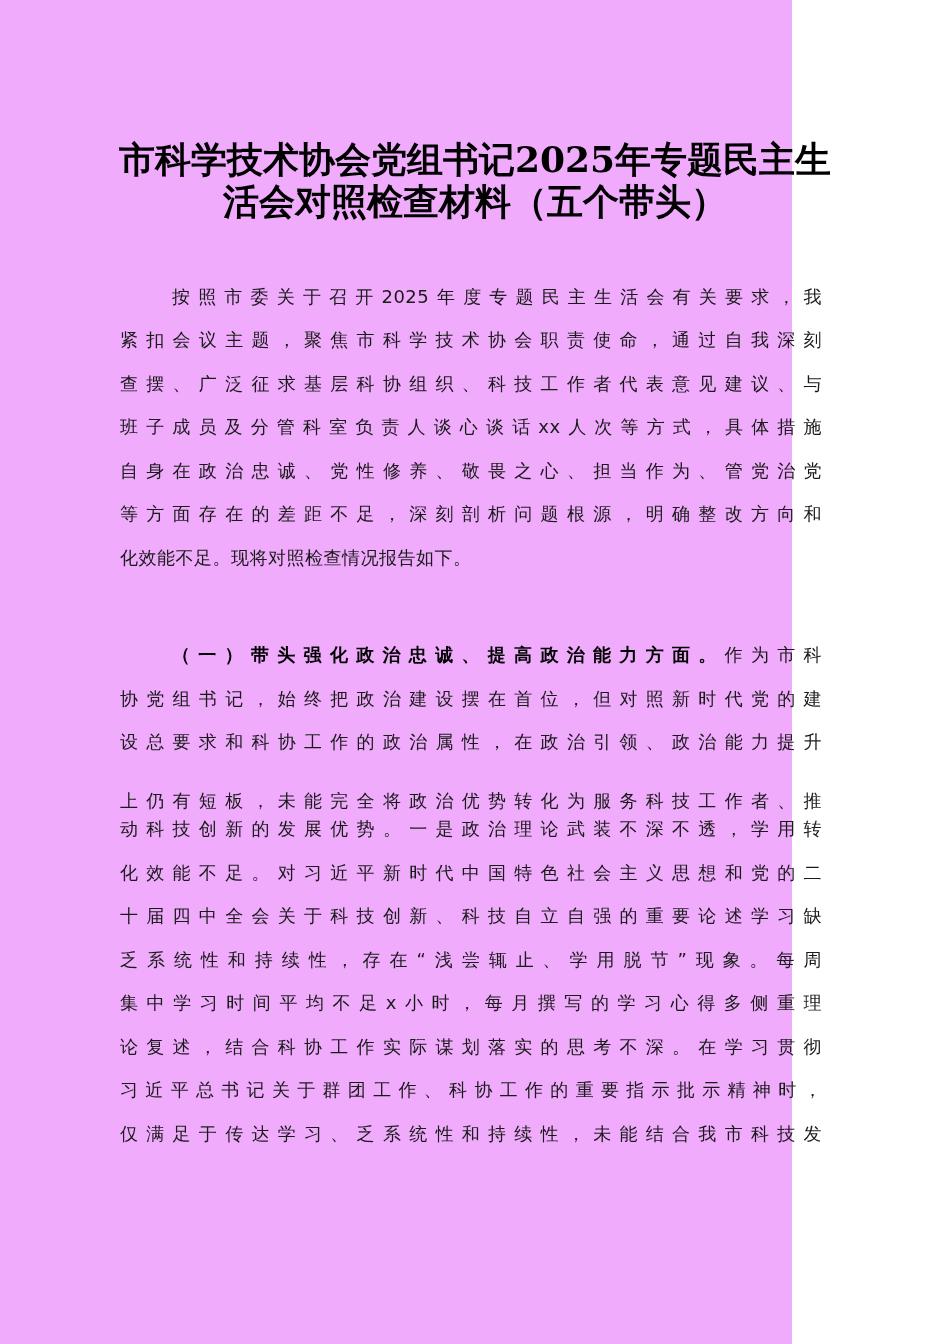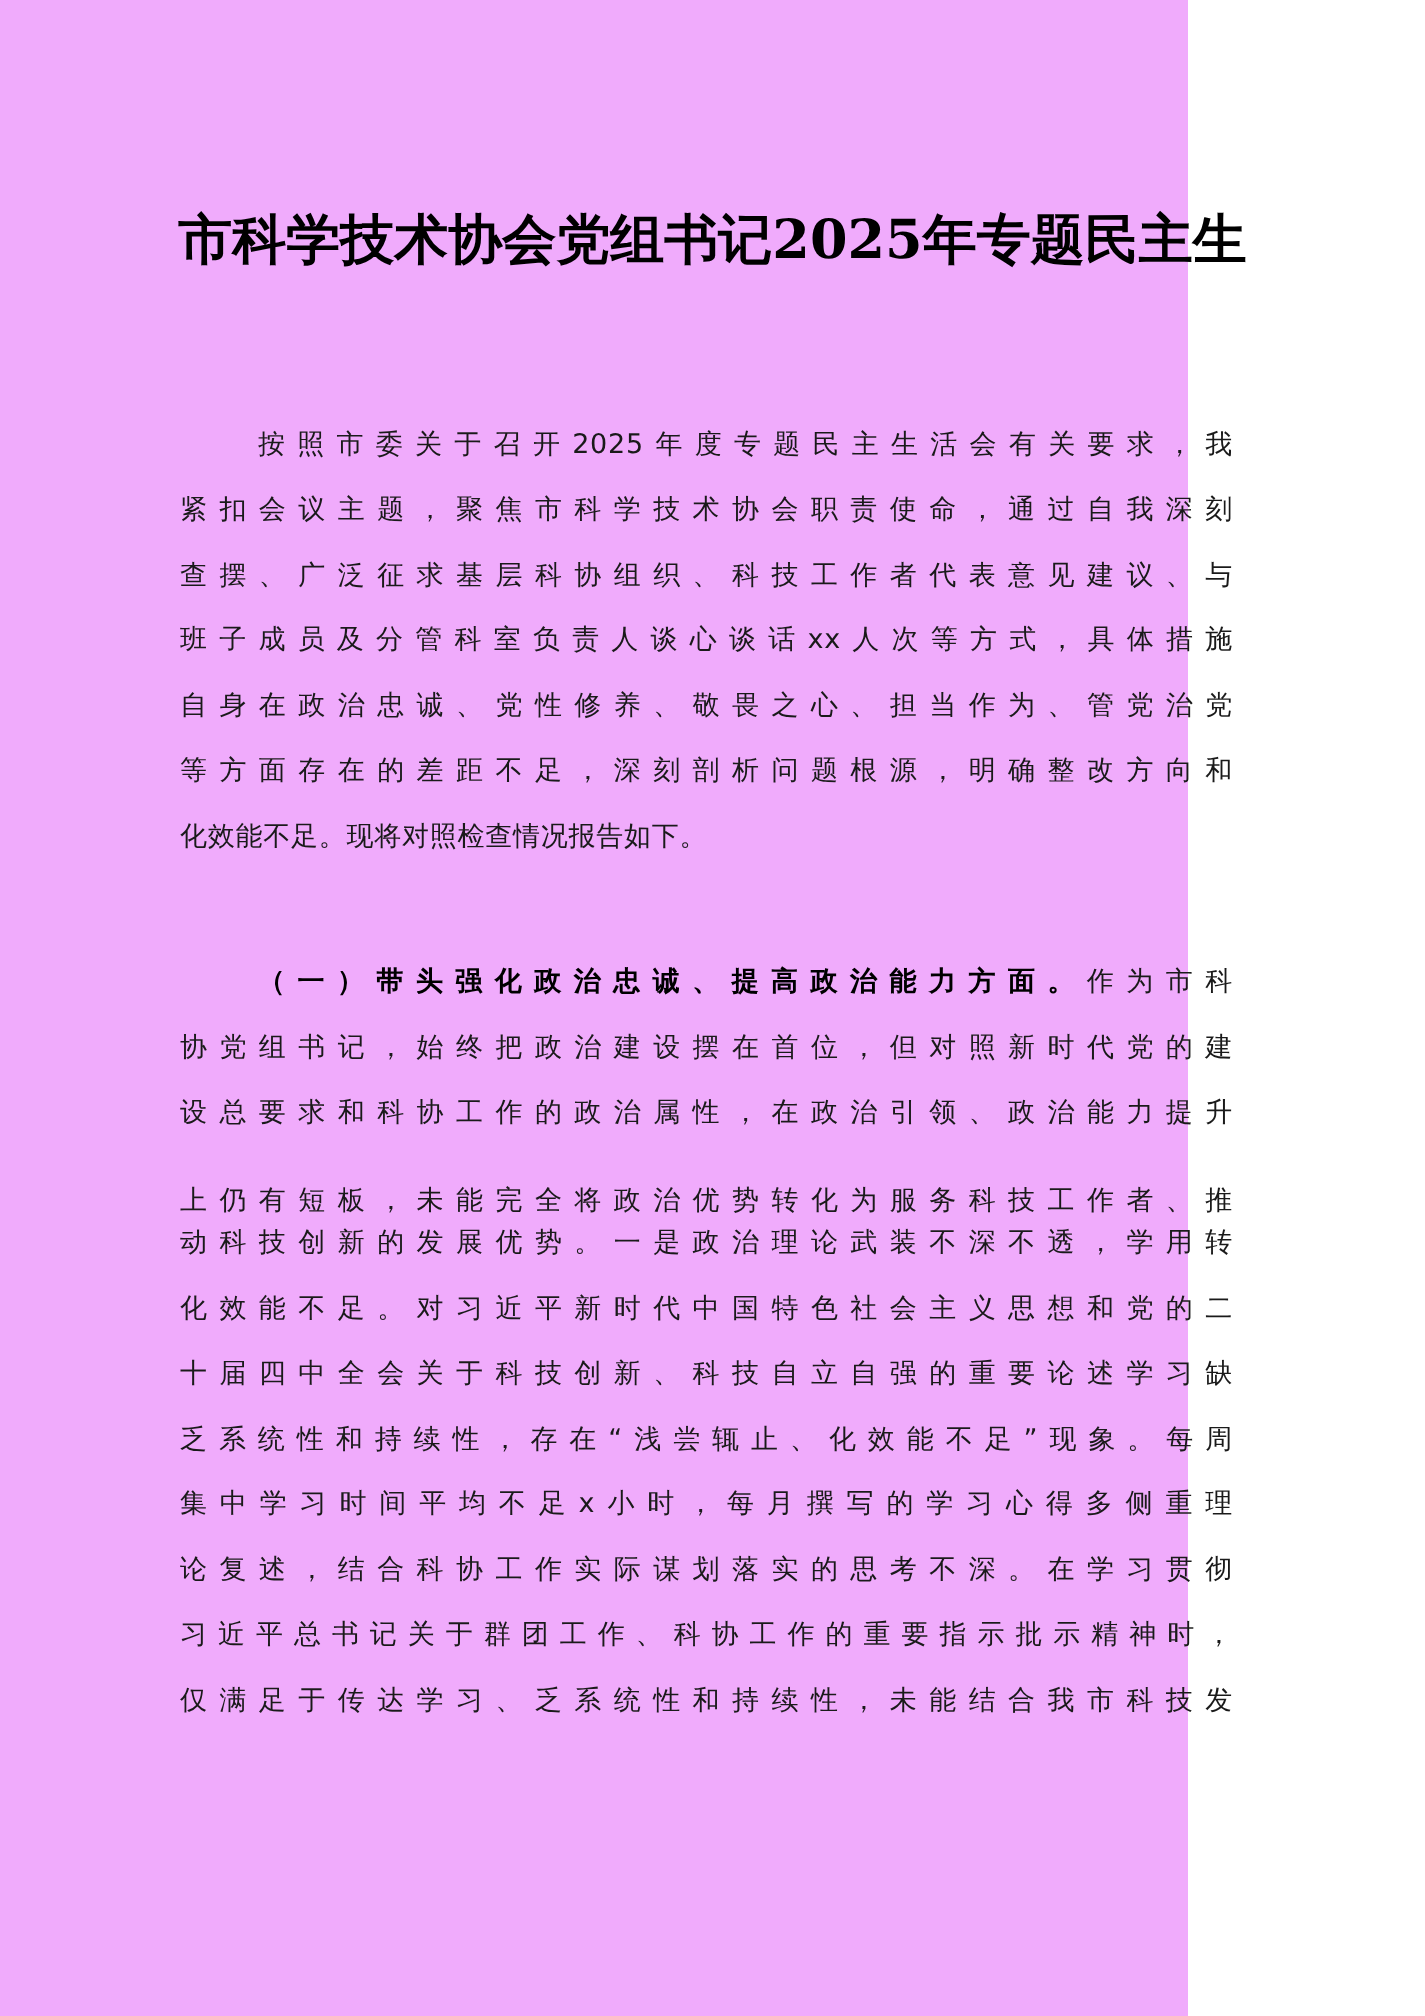--- a/index.html
+++ b/index.html
@@ -29,40 +29,41 @@
       height: 30px; line-height: 30px; letter-spacing: 1px;
     }
     .sub-bold { font-weight: bold; color: #000; }
   </style>
 </head>
 <body>
 
 <div class="page">
 
   <div class="title l1">市科学技术协会党组书记2025年专题民主生</div>
+  <div class="title l2">活会对照检查材料（五个带头）</div>
 
   <div>
     <div class="line indent" style="top:282px">按照市委关于召开2025年度专题民主生活会有关要求，我</div>
     <div class="line" style="top:325px">紧扣会议主题，聚焦市科学技术协会职责使命，通过自我深刻</div>
     <div class="line" style="top:369px">查摆、广泛征求基层科协组织、科技工作者代表意见建议、与</div>
     <div class="line" style="top:412px">班子成员及分管科室负责人谈心谈话xx人次等方式，具体措施</div>
     <div class="line" style="top:456px">自身在政治忠诚、党性修养、敬畏之心、担当作为、管党治党</div>
     <div class="line" style="top:499px">等方面存在的差距不足，深刻剖析问题根源，明确整改方向和</div>
     <div class="line last" style="top:543px">化效能不足。现将对照检查情况报告如下。</div>
   </div>
 
 
   <div>
     <div class="line indent" style="top:640px"><span class="sub-bold">（一）带头强化政治忠诚、提高政治能力方面。</span><span>作为市科</span></div>
     <div class="line" style="top:684px">协党组书记，始终把政治建设摆在首位，但对照新时代党的建</div>
     <div class="line" style="top:727px">设总要求和科协工作的政治属性，在政治引领、政治能力提升</div>
     <div class="line" style="top:786px">上仍有短板，未能完全将政治优势转化为服务科技工作者、推</div>
     <div class="line" style="top:814px">动科技创新的发展优势。一是政治理论武装不深不透，学用转</div>
     <div class="line" style="top:858px">化效能不足。对习近平新时代中国特色社会主义思想和党的二</div>
     <div class="line" style="top:901px">十届四中全会关于科技创新、科技自立自强的重要论述学习缺</div>
-    <div class="line" style="top:945px">乏系统性和持续性，存在“浅尝辄止、化效能不足”现象。每周</div>
+    <div class="line" style="top:945px">乏系统性和持续性，存在“浅尝辄止、学用脱节”现象。每周</div>
     <div class="line" style="top:988px">集中学习时间平均不足x小时，每月撰写的学习心得多侧重理</div>
     <div class="line" style="top:1032px">论复述，结合科协工作实际谋划落实的思考不深。在学习贯彻</div>
     <div class="line" style="top:1075px">习近平总书记关于群团工作、科协工作的重要指示批示精神时，</div>
     <div class="line" style="top:1119px">仅满足于传达学习、乏系统性和持续性，未能结合我市科技发</div>
   </div>
 
 </div>
 
 </body></html>

